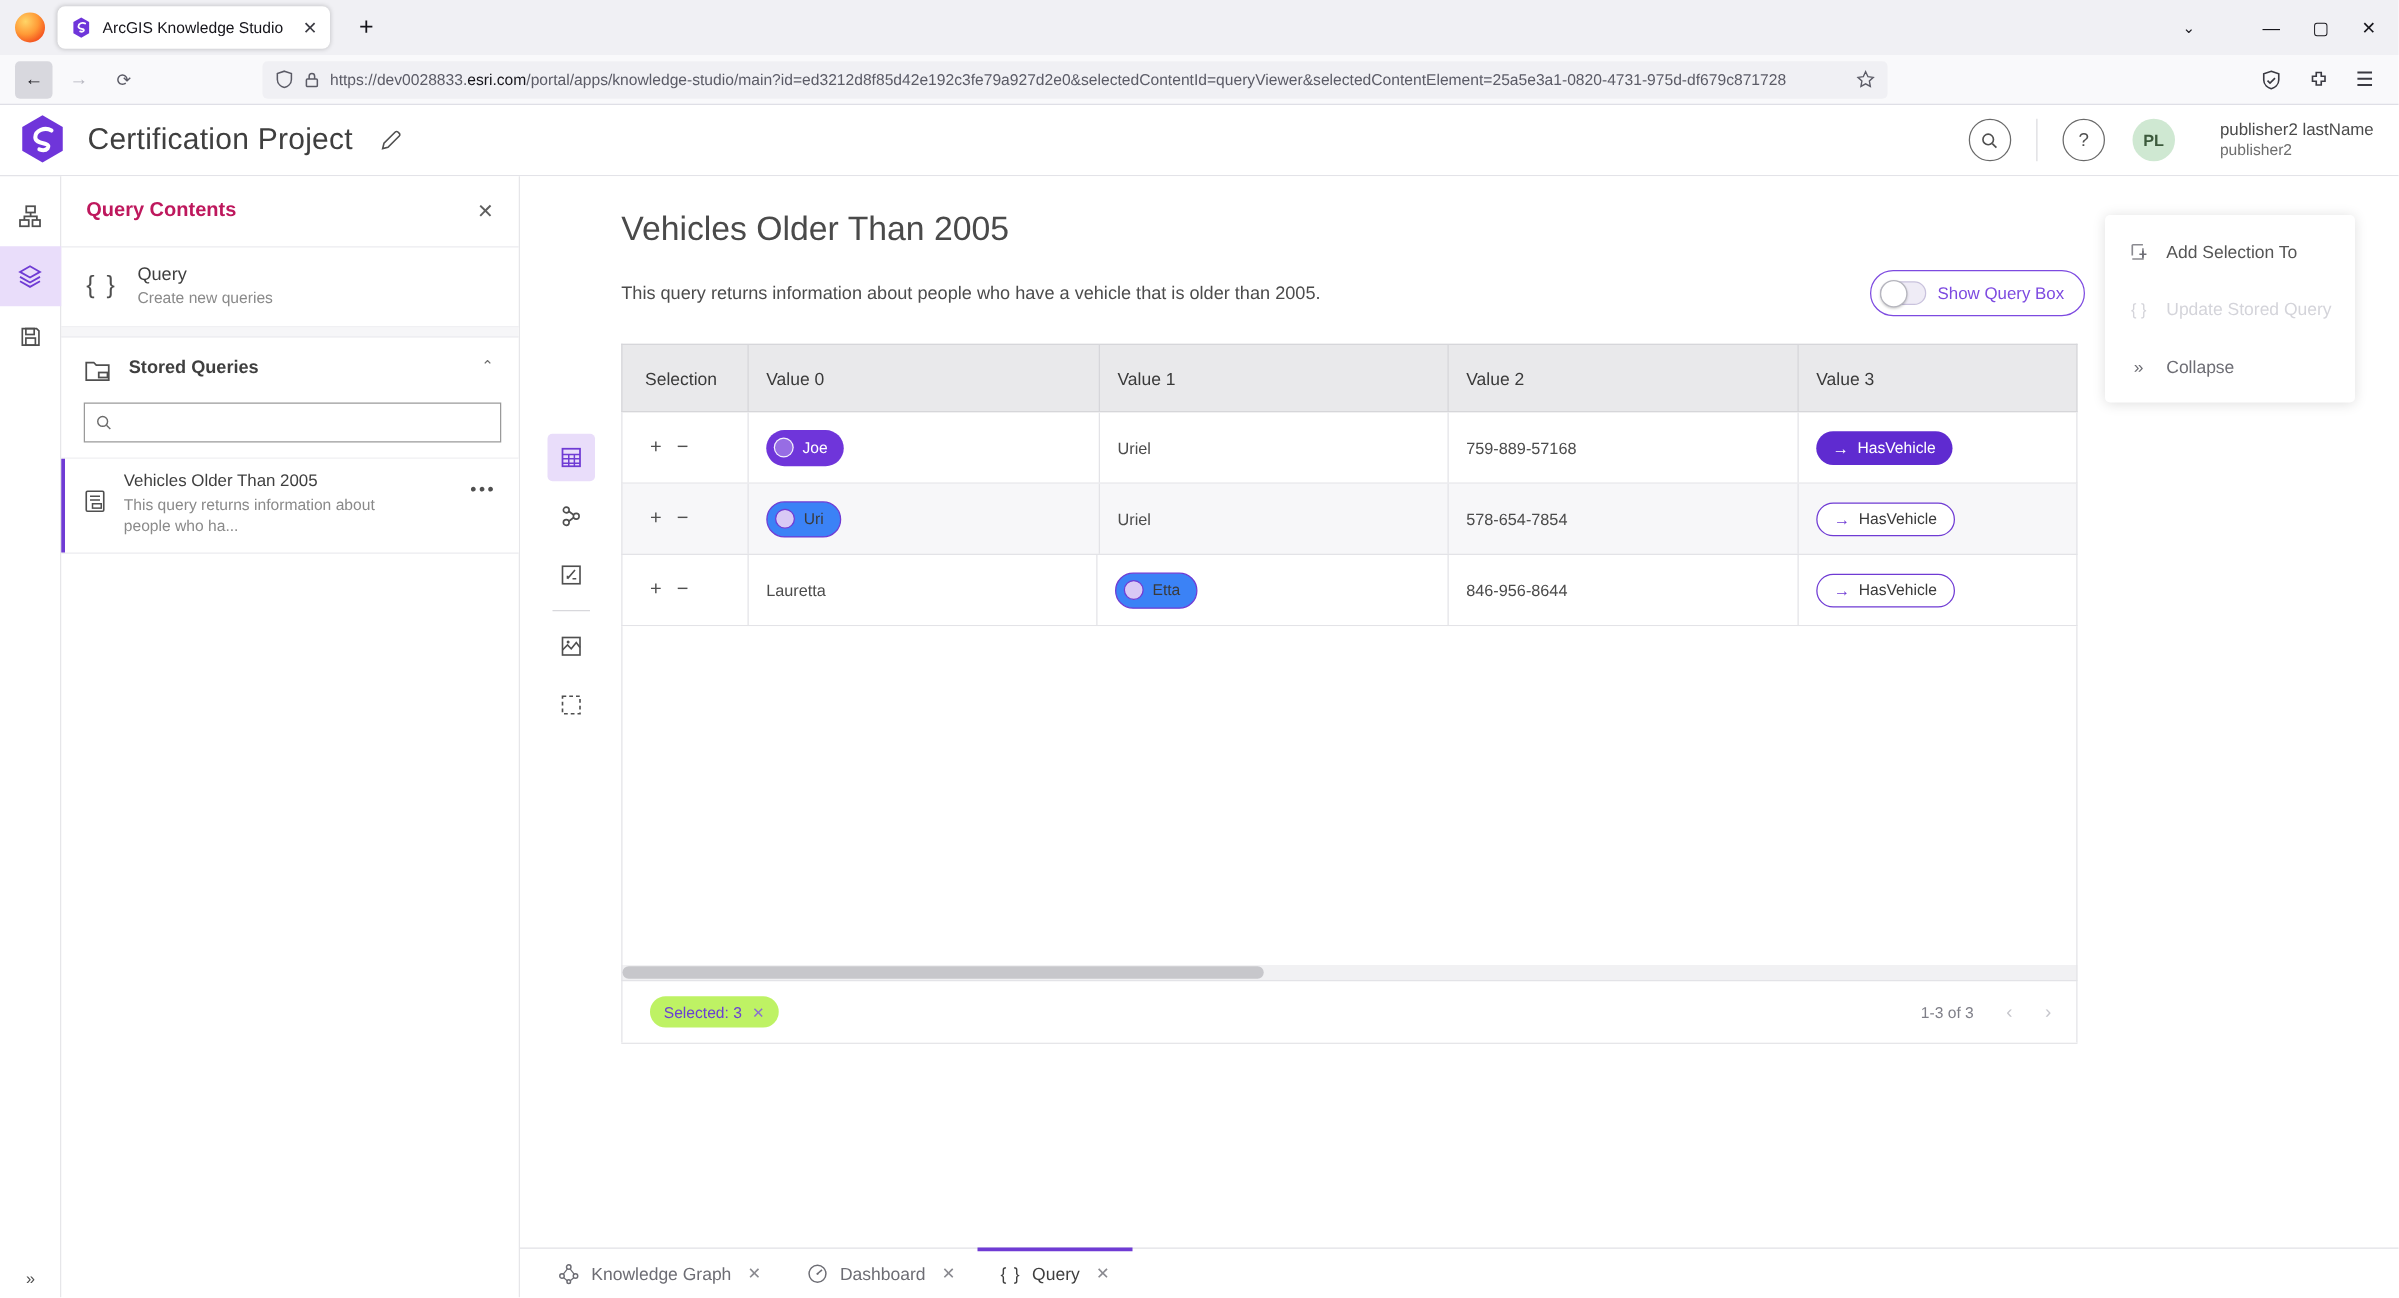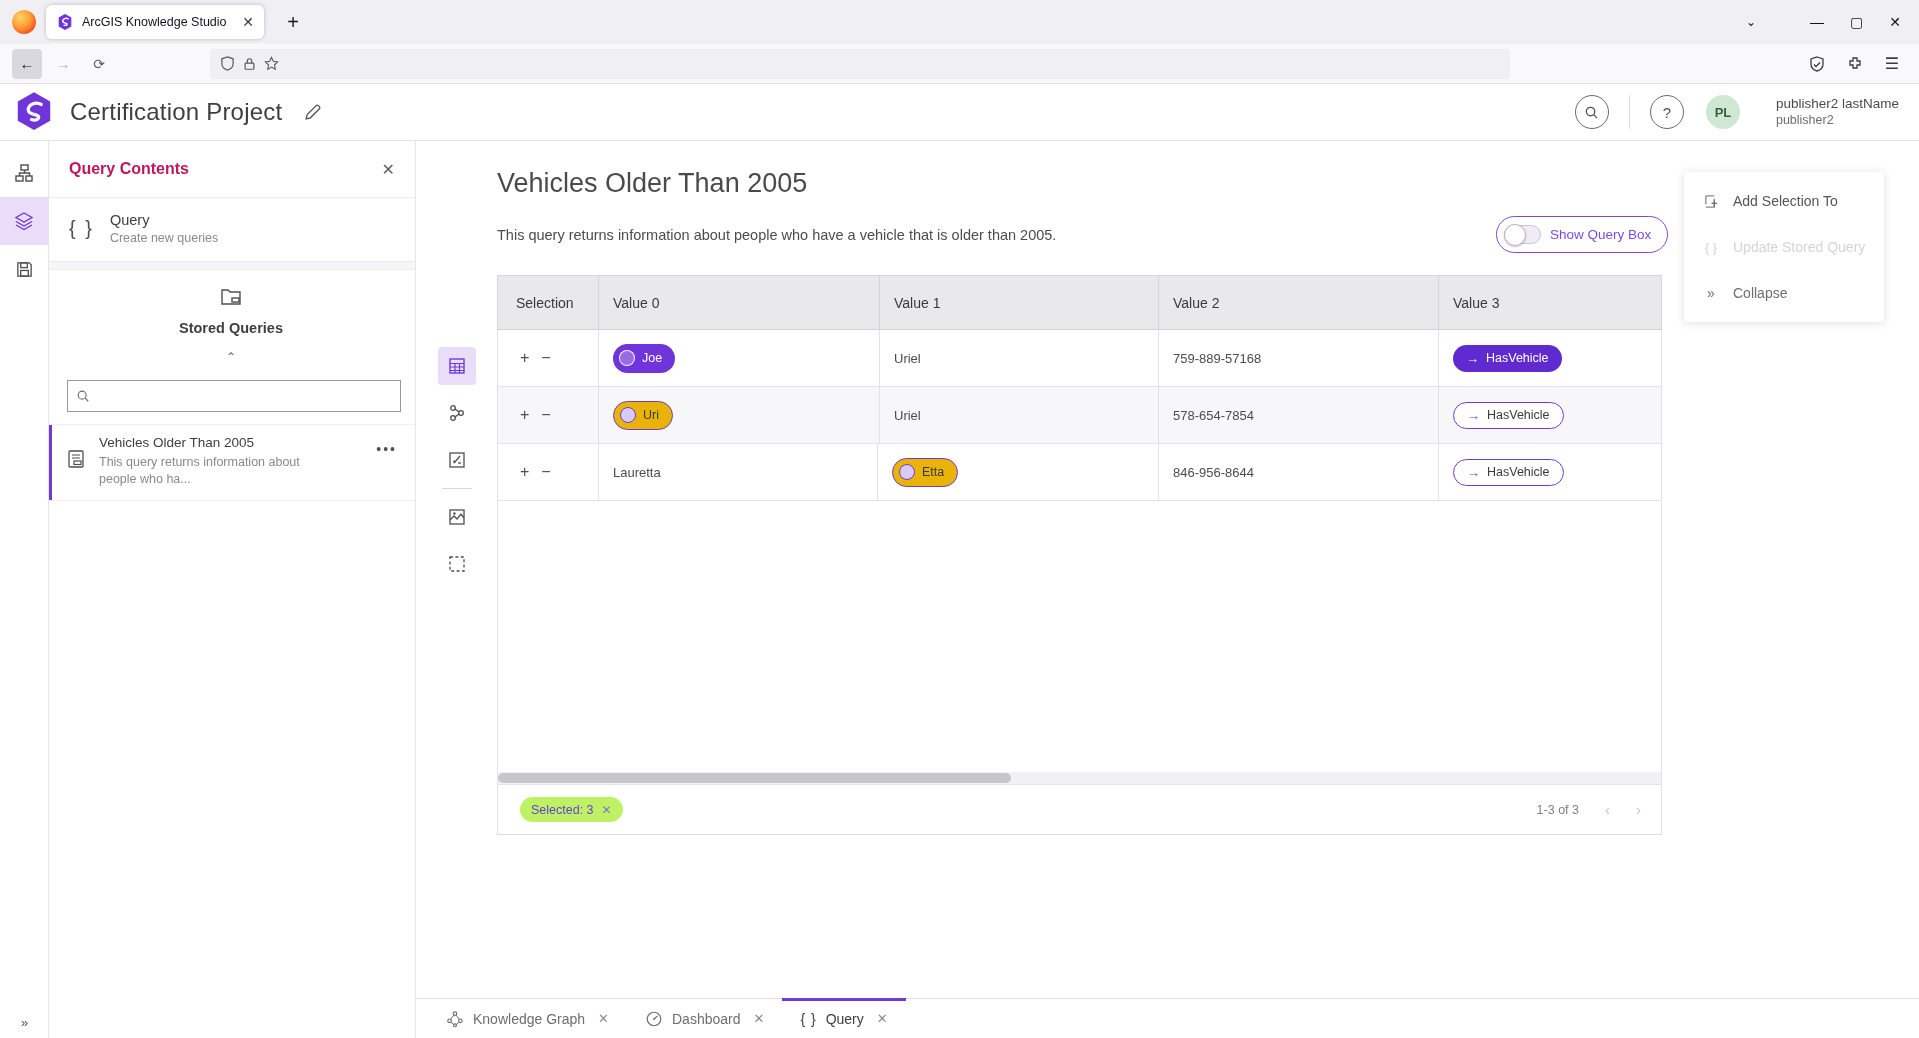--- a/index.html
+++ b/index.html
@@ -58,21 +58,21 @@
 
   .panel { width:367px; border-right:1px solid #e6e6e9; background:#fff; display:flex; flex-direction:column; }
   .panel-header { height:57px; display:flex; align-items:center; padding:0 20px; border-bottom:1px solid #ececef; }
   .panel-title { font-size:16px; font-weight:600; color:#be185d; flex:1; }
   .panel-x { color:#5f5f5f; font-size:16px; }
   .query-item { display:flex; align-items:center; gap:16px; padding:14px 20px 16px 20px; border-bottom:1px solid #ececef; }
   .braces { font-size:20px; color:#4f4f4f; letter-spacing:2px; }
   .qi-title { font-size:14.5px; color:#3f3f3f; }
   .qi-sub { font-size:12.5px; color:#8a8a8a; margin-top:3px; }
   .stored-gap { height:8px; background:#f6f6f8; border-bottom:1px solid #ececef; }
-  .stored-header { display:flex; align-items:center; gap:14px; padding:16px 20px 10px 18px;flex-direction:column; }
+  .stored-header { display:flex; align-items:flex-start; gap:14px; padding:16px 20px 10px 18px; }
   .stored-title { font-size:14.5px; font-weight:600; color:#3f3f3f; flex:1; }
   .chev-up { color:#6a6a6a; font-size:12px; }
   .search-wrap { padding:6px 14px 12px 18px; }
   .search-box { height:32px; border:1px solid #9a9a9a; background:#fff; display:flex; align-items:center; padding:0 8px; gap:6px; }
   .search-box input { border:none; outline:none; flex:1; font-size:13px; font-family:inherit; background:transparent; }
   .stored-item { position:relative; display:flex; gap:14px; padding:10px 14px 12px 18px; border-top:1px solid #f0f0f2; border-bottom:1px solid #ececef; background:#fff; }
   .stored-item .sel-bar { position:absolute; left:0; top:0; bottom:0; width:3px; background:#6f3bd4; }
   .si-title { font-size:13.5px; color:#3f3f3f; }
   .si-desc { font-size:12.5px; color:#8a8a8a; margin-top:4px; width:208px; line-height:1.35; }
   .si-menu { position:absolute; right:18px; top:16px; color:#4f4f4f; font-size:14px; letter-spacing:2px; }
@@ -102,21 +102,21 @@
   .td { display:flex; align-items:center; padding-left:14px; border-left:1px solid #e3e3e7; font-size:13px; color:#4c4c4c; }
   .td:first-child { border-left:none; padding-left:22px; }
   .c0 { width:100px; } .c1 { width:281px; } .c2 { width:279px; } .c3 { width:280px; } .c4 { flex:1; }
   .pm { display:flex; gap:12px; color:#4f4f4f; font-size:16px; }
   .pm span { cursor:default; }
 
   .pill { display:inline-flex; align-items:center; gap:7px; height:29px; border-radius:15px; padding:0 13px 0 6px; font-size:12.5px; }
   .pill .dot { width:16px; height:16px; border-radius:50%; }
   .pill.filled { background:#6f35da; color:#fff; }
   .pill.filled .dot { background:rgba(255,255,255,.28); border:1.5px solid rgba(255,255,255,.9); }
-  .pill.outline { background:#eab308; border:1.5px solid #6f3bd4; color:#3a3a3a; }
+  .pill.outline { background:#3b82f6; border:1.5px solid #6f3bd4; color:#3a3a3a; }
   .pill.outline .dot { background:#d9c9f5; border:1.5px solid #6f3bd4; }
 
   .rel-pill { display:inline-flex; align-items:center; gap:7px; height:27px; border-radius:14px; padding:0 13px; font-size:12.5px; }
   .rel-pill.filled { background:#5f2bd0; color:#fff; }
   .rel-pill.filled .arr { color:#fff; }
   .rel-pill.outline { background:#fff; border:1.5px solid #6f3bd4; color:#3a3a3a; }
   .rel-pill.outline .arr { color:#6f3bd4; }
   .arr { font-size:13px; }
 
   .tbl-spacer { flex:1; border-left:1px solid #e3e3e7; border-right:1px solid #e3e3e7; background:#fff; }
@@ -177,20 +177,21 @@
     <div class="nav-btn nav-fwd">→</div>
     <div class="nav-btn nav-reload">⟳</div>
     <div class="url-bar">
       <svg class="icon-svg" width="15" height="15" viewBox="0 0 16 16">
           <path d="M8 1l6 2v5c0 4-3.5 6.3-6 7-2.5-.7-6-3-6-7V3z" fill="none" stroke="#5b5b66" stroke-width="1.3"></path>
         </svg>
       <svg class="icon-svg" width="13" height="14" viewBox="0 0 14 16">
           <rect x="2" y="7" width="10" height="7" rx="1" fill="none" stroke="#5b5b66" stroke-width="1.4"></rect>
           <path d="M4.5 7V4.5a2.5 2.5 0 015 0V7" fill="none" stroke="#5b5b66" stroke-width="1.4"></path>
         </svg>
+      <span class="url-text"><span>https://dev0028833.</span><span class="domain">esri.com</span><span>/portal/apps/knowledge-studio/main?id=ed3212d8f85d42e192c3fe79a927d2e0&amp;selectedContentId=queryViewer&amp;selectedContentElement=25a5e3a1-0820-4731-975d-df679c871728</span></span>
       <svg class="icon-svg" width="15" height="15" viewBox="0 0 16 16">
           <path d="M8 1.5l2 4.2 4.5.6-3.3 3.1.8 4.6L8 11.8 4 14l.8-4.6L1.5 6.3 6 5.7z" fill="none" stroke="#5b5b66" stroke-width="1.2"></path>
         </svg>
     </div>
     <div class="nav-right">
       <svg class="icon-svg" width="16" height="16" viewBox="0 0 16 16">
           <path d="M8 1l6 2v5c0 4-3.5 6.3-6 7-2.5-.7-6-3-6-7V3z" fill="none" stroke="#3a3a42" stroke-width="1.3"></path>
           <path d="M5 8.5l2 2 4-4" fill="none" stroke="#3a3a42" stroke-width="1.3"></path>
         </svg>
       <svg class="icon-svg" width="16" height="16" viewBox="0 0 16 16">

